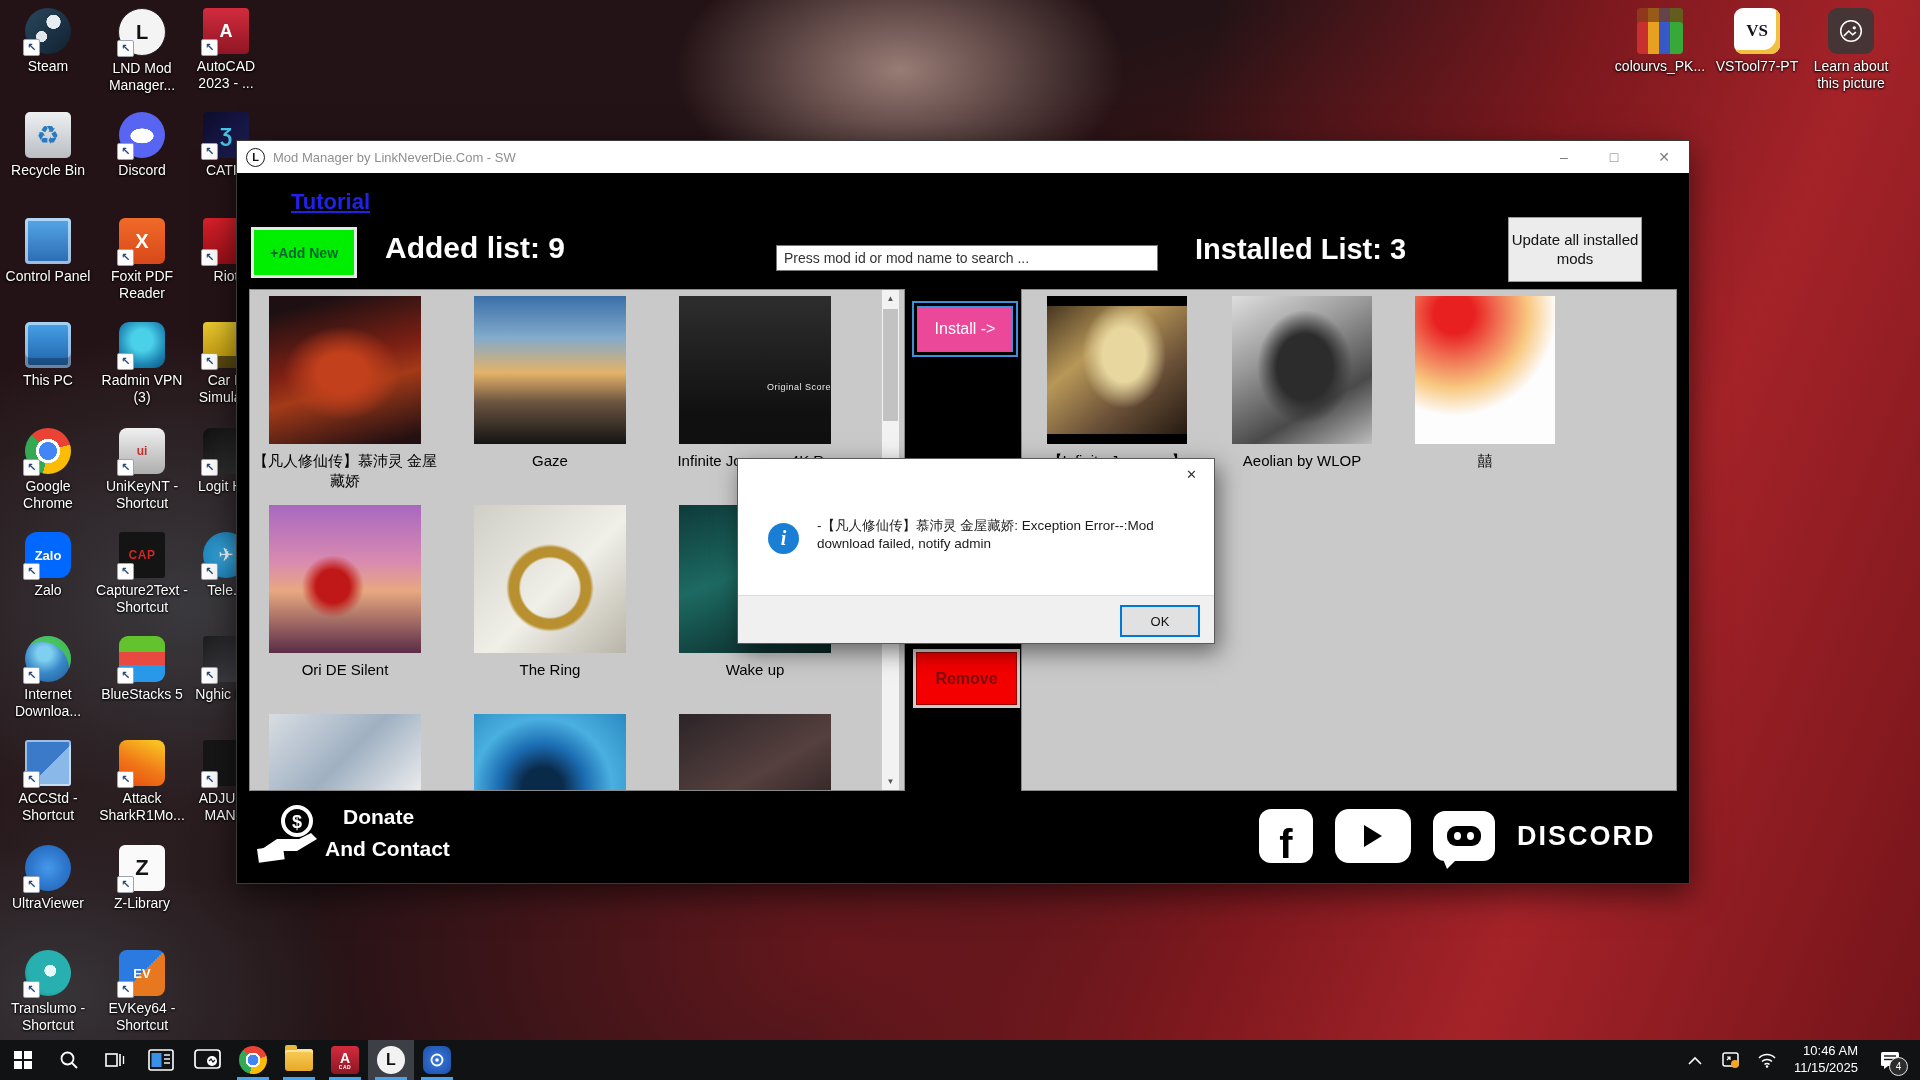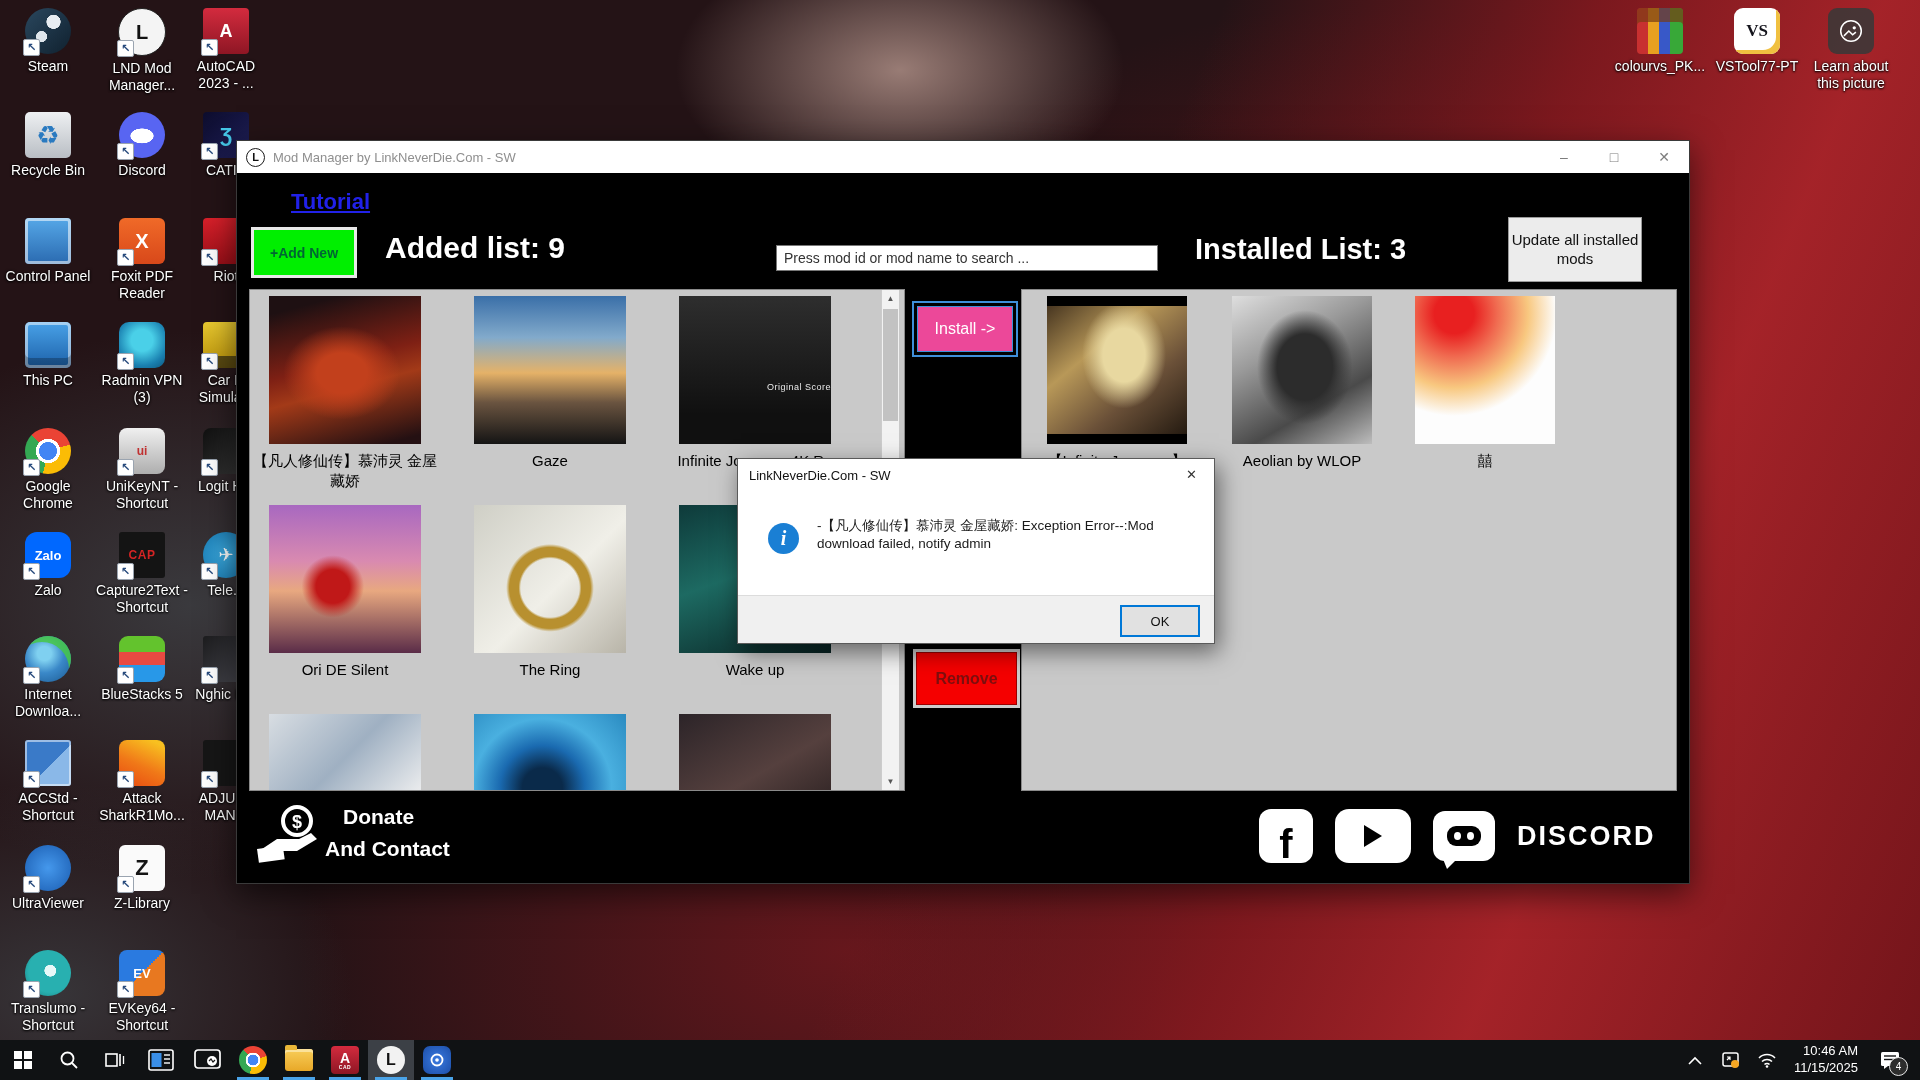--- a/index.html
+++ b/index.html
@@ -446,23 +446,20 @@
         </div>
       <div class="dcico">
           <div class="dcface"></div>
         </div>
       <div class="dctext">DISCORD</div>
     </div>
   </div>
 </div>
 
 <div class="dlg">
-  <div class="dt">
-    <div class="txt">LinkNeverDie.Com - SW</div>
-  </div>
   <div class="dclose">✕</div>
   <div class="info">i</div>
   <div class="msg">-【凡人修仙传】慕沛灵 金屋藏娇: Exception Error--:Mod download failed, notify admin</div>
   <div class="strip">
     <div class="ok">OK</div>
   </div>
 </div>
 
 <div class="tbarOS">
   <div class="tbtn">

